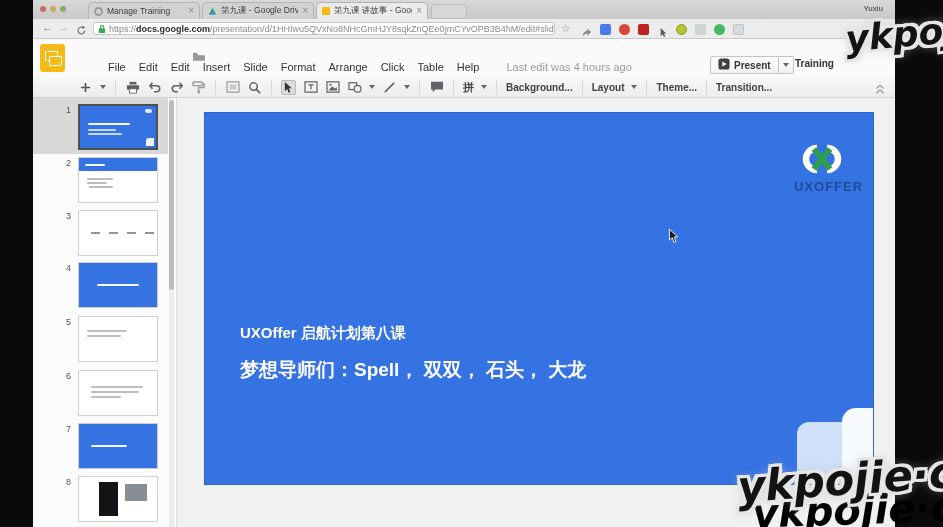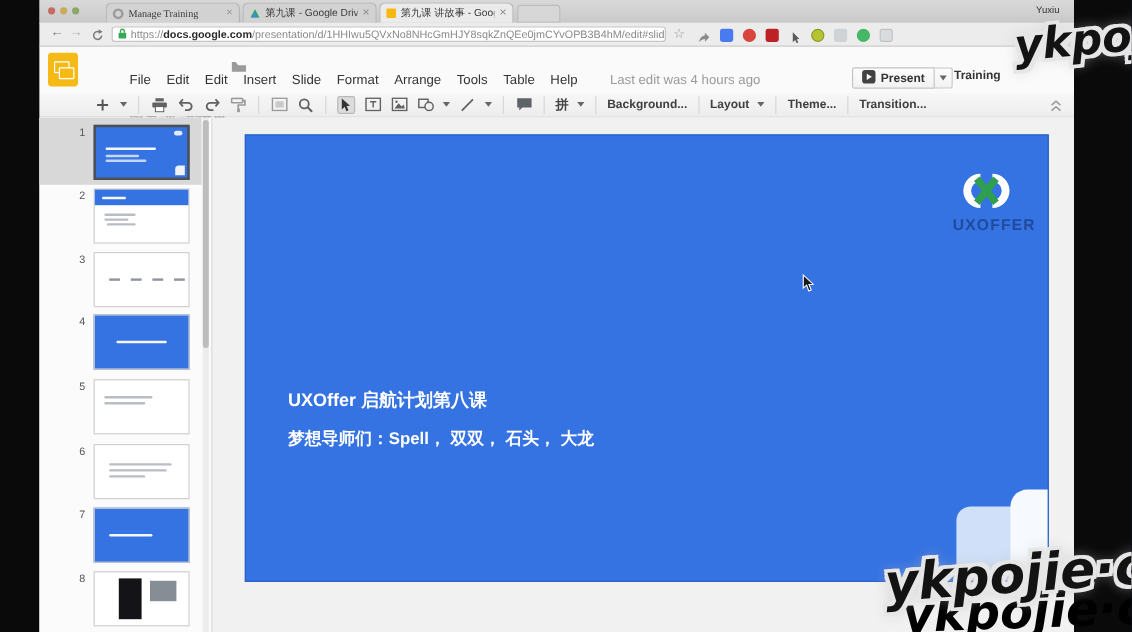--- a/index.html
+++ b/index.html
@@ -97,21 +97,21 @@
   .img-photo{position:absolute;left:46px;top:7px;width:22px;height:17px;background:#878d94;}
   .film-scroll{position:absolute;left:136px;top:0;width:5px;height:429px;background:#ececec;}
   .film-scroll .sthumb{position:absolute;left:0;top:2px;width:5px;height:190px;background:#bdbdbd;border-radius:3px;}
 
   .canvas{position:absolute;left:143px;top:0;width:719px;height:429px;background:#f1f1f1;
           border-left:1px solid #ddd;box-sizing:border-box;}
   .slide{position:absolute;left:27px;top:14px;width:670px;height:373px;background:#3572e2;
          border:1px solid #2b62c8;box-sizing:border-box;overflow:hidden;}
   .slide-title{position:absolute;left:34px;top:153px;font-size:31px;color:#fff;letter-spacing:.5px;}
   .slide-sub1{position:absolute;left:35px;top:211px;font-size:15px;font-weight:bold;color:#fff;}
-  .slide-sub2{position:absolute;left:35px;top:244px;font-size:14px;font-weight:bold;color:#fff;}
+  .slide-sub2{position:absolute;left:35px;top:244px;font-size:19px;font-weight:bold;color:#fff;}
   .uxlogo{position:absolute;left:589px;top:28px;width:56px;text-align:center;}
   .uxlogo-text{font-size:13px;font-weight:bold;letter-spacing:1px;color:rgba(5,20,60,.42);margin-top:-2px;}
   .fold-blue{position:absolute;left:592px;bottom:0;width:56px;height:62px;background:#cfe0f8;
              border-radius:12px 0 0 0;}
   .fold-white{position:absolute;left:637px;bottom:0;width:33px;height:76px;background:#f6f9fd;
               border-radius:14px 0 0 0;}
   .notes{position:absolute;left:0;top:398px;width:719px;height:31px;background:#fff;
          border-top:1px solid #d8d8d8;box-sizing:border-box;}
   .notes-text{position:absolute;left:9px;top:9px;font-size:11px;color:#888;}
 
@@ -132,21 +132,21 @@
 <body>
 
 <div class="screen">
   <div class="window">
 
     <div class="tabbar">
       <span class="traffic tl-red"></span>
       <span class="traffic tl-yellow"></span>
       <span class="traffic tl-green"></span>
 
-      <div class="tab" style="left:55px;font-family:Liberation Serif, serif;">
+      <div class="tab" style="left:55px;">
         <span class="tab-icon" style="border:2px solid #9a9a9a;border-radius:50%;width:5px;height:5px;"></span>
         <span class="t-title">Manage Training</span>
         <span class="t-close">×</span>
       </div>
       <div class="tab" style="left:169px;">
         <span class="tab-icon">
           <svg width="9" height="9" viewBox="0 0 12 12">
               <polygon points="6,1 11,10 1,10" fill="#2aa75c"></polygon>
               <polygon points="6,4.5 9,10 3,10" fill="#4688f4"></polygon>
             </svg>
@@ -215,21 +215,21 @@
           </svg>
       </span>
       <div class="menurow">
         <span>File</span>
         <span>Edit</span>
         <span>Edit</span>
         <span>Insert</span>
         <span>Slide</span>
         <span>Format</span>
         <span>Arrange</span>
-        <span>Tools</span>
+        <span>Click</span>
         <span>Table</span>
         <span>Help</span>
         <span class="last-edit">Last edit was 4 hours ago</span>
       </div>
       <div class="present-wrap">
         <div class="present-btn">
           <span>
             <svg width="12" height="12" viewBox="0 0 14 14">
                 <rect x="0.5" y="0.5" width="13" height="13" rx="3" fill="#424242"></rect>
                 <polygon points="5,4 10,7 5,10" fill="#fff"></polygon>

